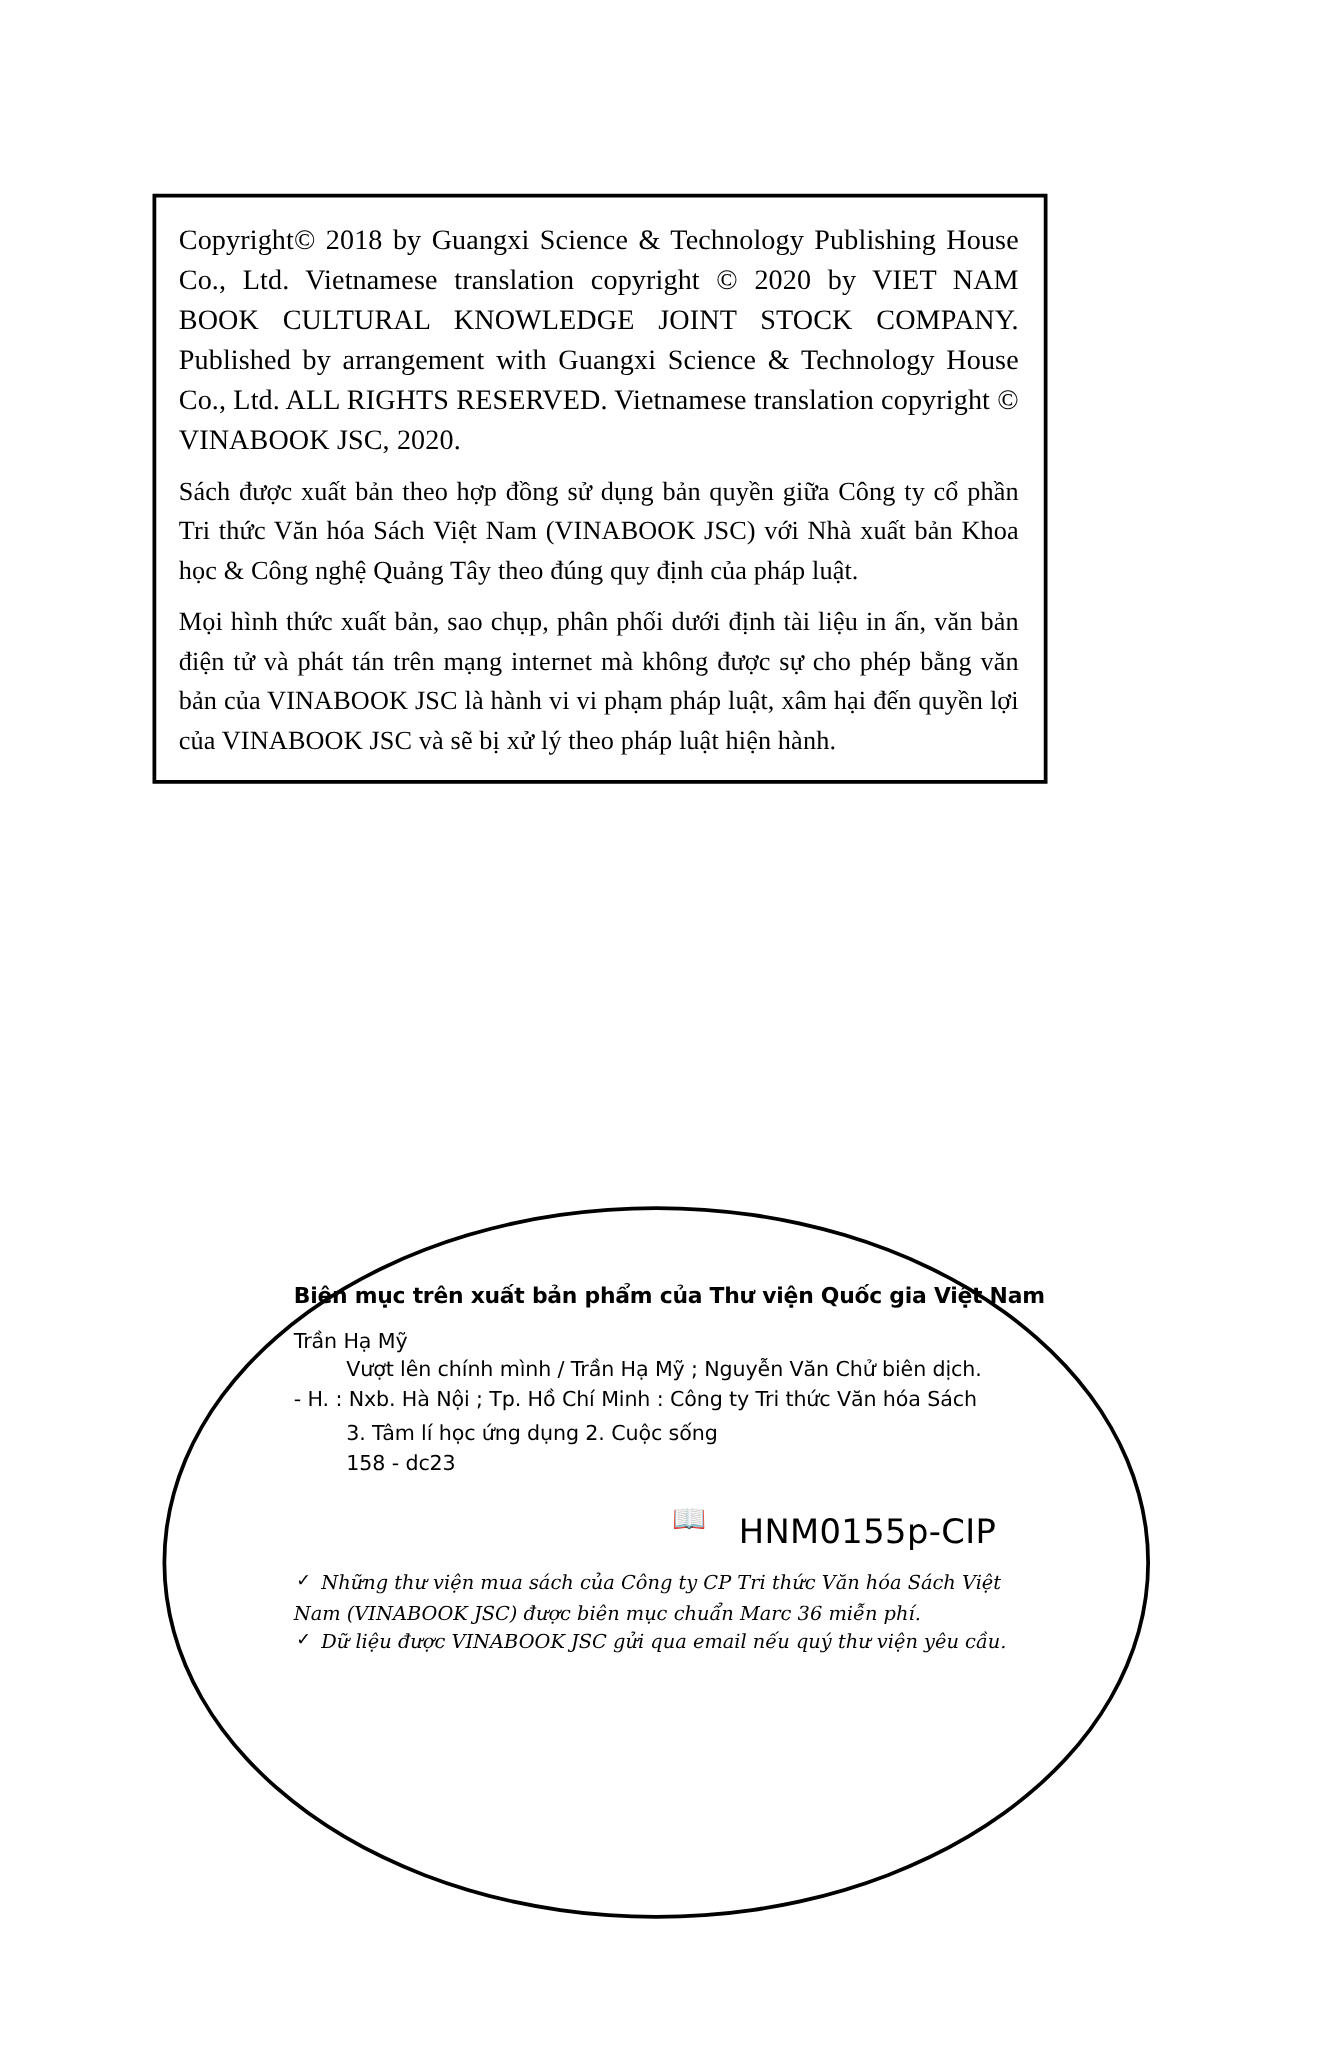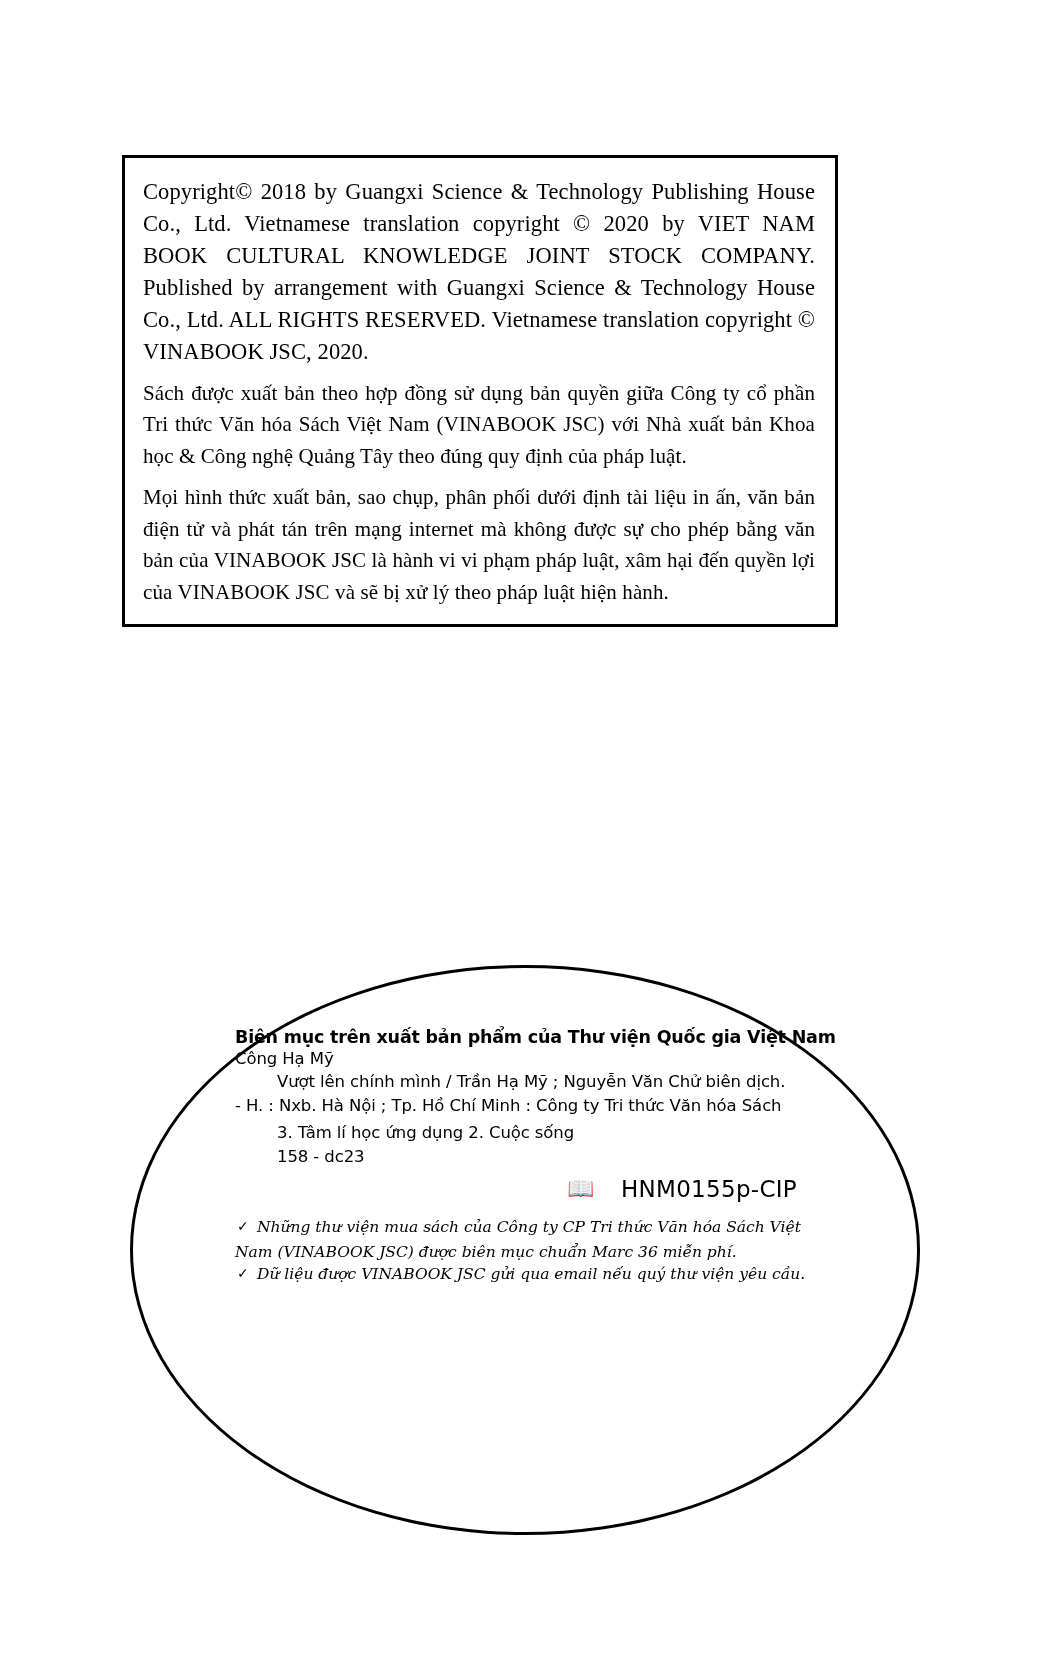--- a/index.html
+++ b/index.html
@@ -66,20 +66,21 @@
     left: 105px;
     top: 62px;
     width: 580px;
     font-family: "DejaVu Sans", sans-serif;
     color: #000;
   }
   .cip-title {
     font-size: 17.5px;
     font-weight: bold;
     text-align: center;
+    margin-bottom: 14px;
     letter-spacing: -0.2px;
     white-space: nowrap;
   }
   .cip-line {
     font-size: 16.5px;
     line-height: 1.42;
     letter-spacing: -0.1px;
   }
   .indent-1 { padding-left: 42px; }
   .indent-2 { padding-left: 42px; }
@@ -92,23 +93,24 @@
     margin-top: 8px;
     padding-right: 18px;
   }
   .book-icon {
     font-size: 22px;
     line-height: 1;
     margin-right: 26px;
     font-family: "DejaVu Sans", sans-serif;
   }
   .cip-code {
-    font-size: 23px;
+    font-size: 27px;
     letter-spacing: 0.3px;
     font-family: "DejaVu Sans", sans-serif;
+    margin-top: 20px;
   }
 
   .cip-notes {
     margin-top: 14px;
     font-family: "DejaVu Serif", serif;
     font-style: italic;
     font-size: 15.5px;
     line-height: 1.45;
   }
   .note-item {
@@ -130,21 +132,21 @@
 <div class="copyright-box">
   <p class="para-en">Copyright© 2018 by Guangxi Science &amp; Technology Publishing House Co., Ltd. Vietnamese translation copyright © 2020 by VIET NAM BOOK CULTURAL KNOWLEDGE JOINT STOCK COMPANY. Published by arrangement with Guangxi Science &amp; Technology House Co., Ltd. ALL RIGHTS RESERVED. Vietnamese translation copyright © VINABOOK JSC, 2020.</p>
   <p class="para-vi">Sách được xuất bản theo hợp đồng sử dụng bản quyền giữa Công ty cổ phần Tri thức Văn hóa Sách Việt Nam (VINABOOK JSC) với Nhà xuất bản Khoa học &amp; Công nghệ Quảng Tây theo đúng quy định của pháp luật.</p>
   <p class="para-vi">Mọi hình thức xuất bản, sao chụp, phân phối dưới định tài liệu in ấn, văn bản điện tử và phát tán trên mạng internet mà không được sự cho phép bằng văn bản của VINABOOK JSC là hành vi vi phạm pháp luật, xâm hại đến quyền lợi của VINABOOK JSC và sẽ bị xử lý theo pháp luật hiện hành.</p>
 </div>
 
 <div class="cip-wrap">
   <div class="cip-oval"></div>
   <div class="cip-content">
     <div class="cip-title">Biên mục trên xuất bản phẩm của Thư viện Quốc gia Việt Nam</div>
-    <div class="cip-line">Công Hạ Mỹ</div>
+    <div class="cip-line">Trần Hạ Mỹ</div>
     <div class="cip-line indent-1">Vượt lên chính mình / Trần Hạ Mỹ ; Nguyễn Văn Chử biên dịch.</div>
     <div class="cip-line">- H. : Nxb. Hà Nội ; Tp. Hồ Chí Minh : Công ty Tri thức Văn hóa Sách</div>
     <div class="cip-gap"></div>
     <div class="cip-line indent-2">3. Tâm lí học ứng dụng    2. Cuộc sống</div>
     <div class="cip-line indent-2">158 - dc23</div>
 
     <div class="cip-code-row">
       <span class="book-icon">📖</span>
       <span class="cip-code">HNM0155p-CIP</span>
     </div>

